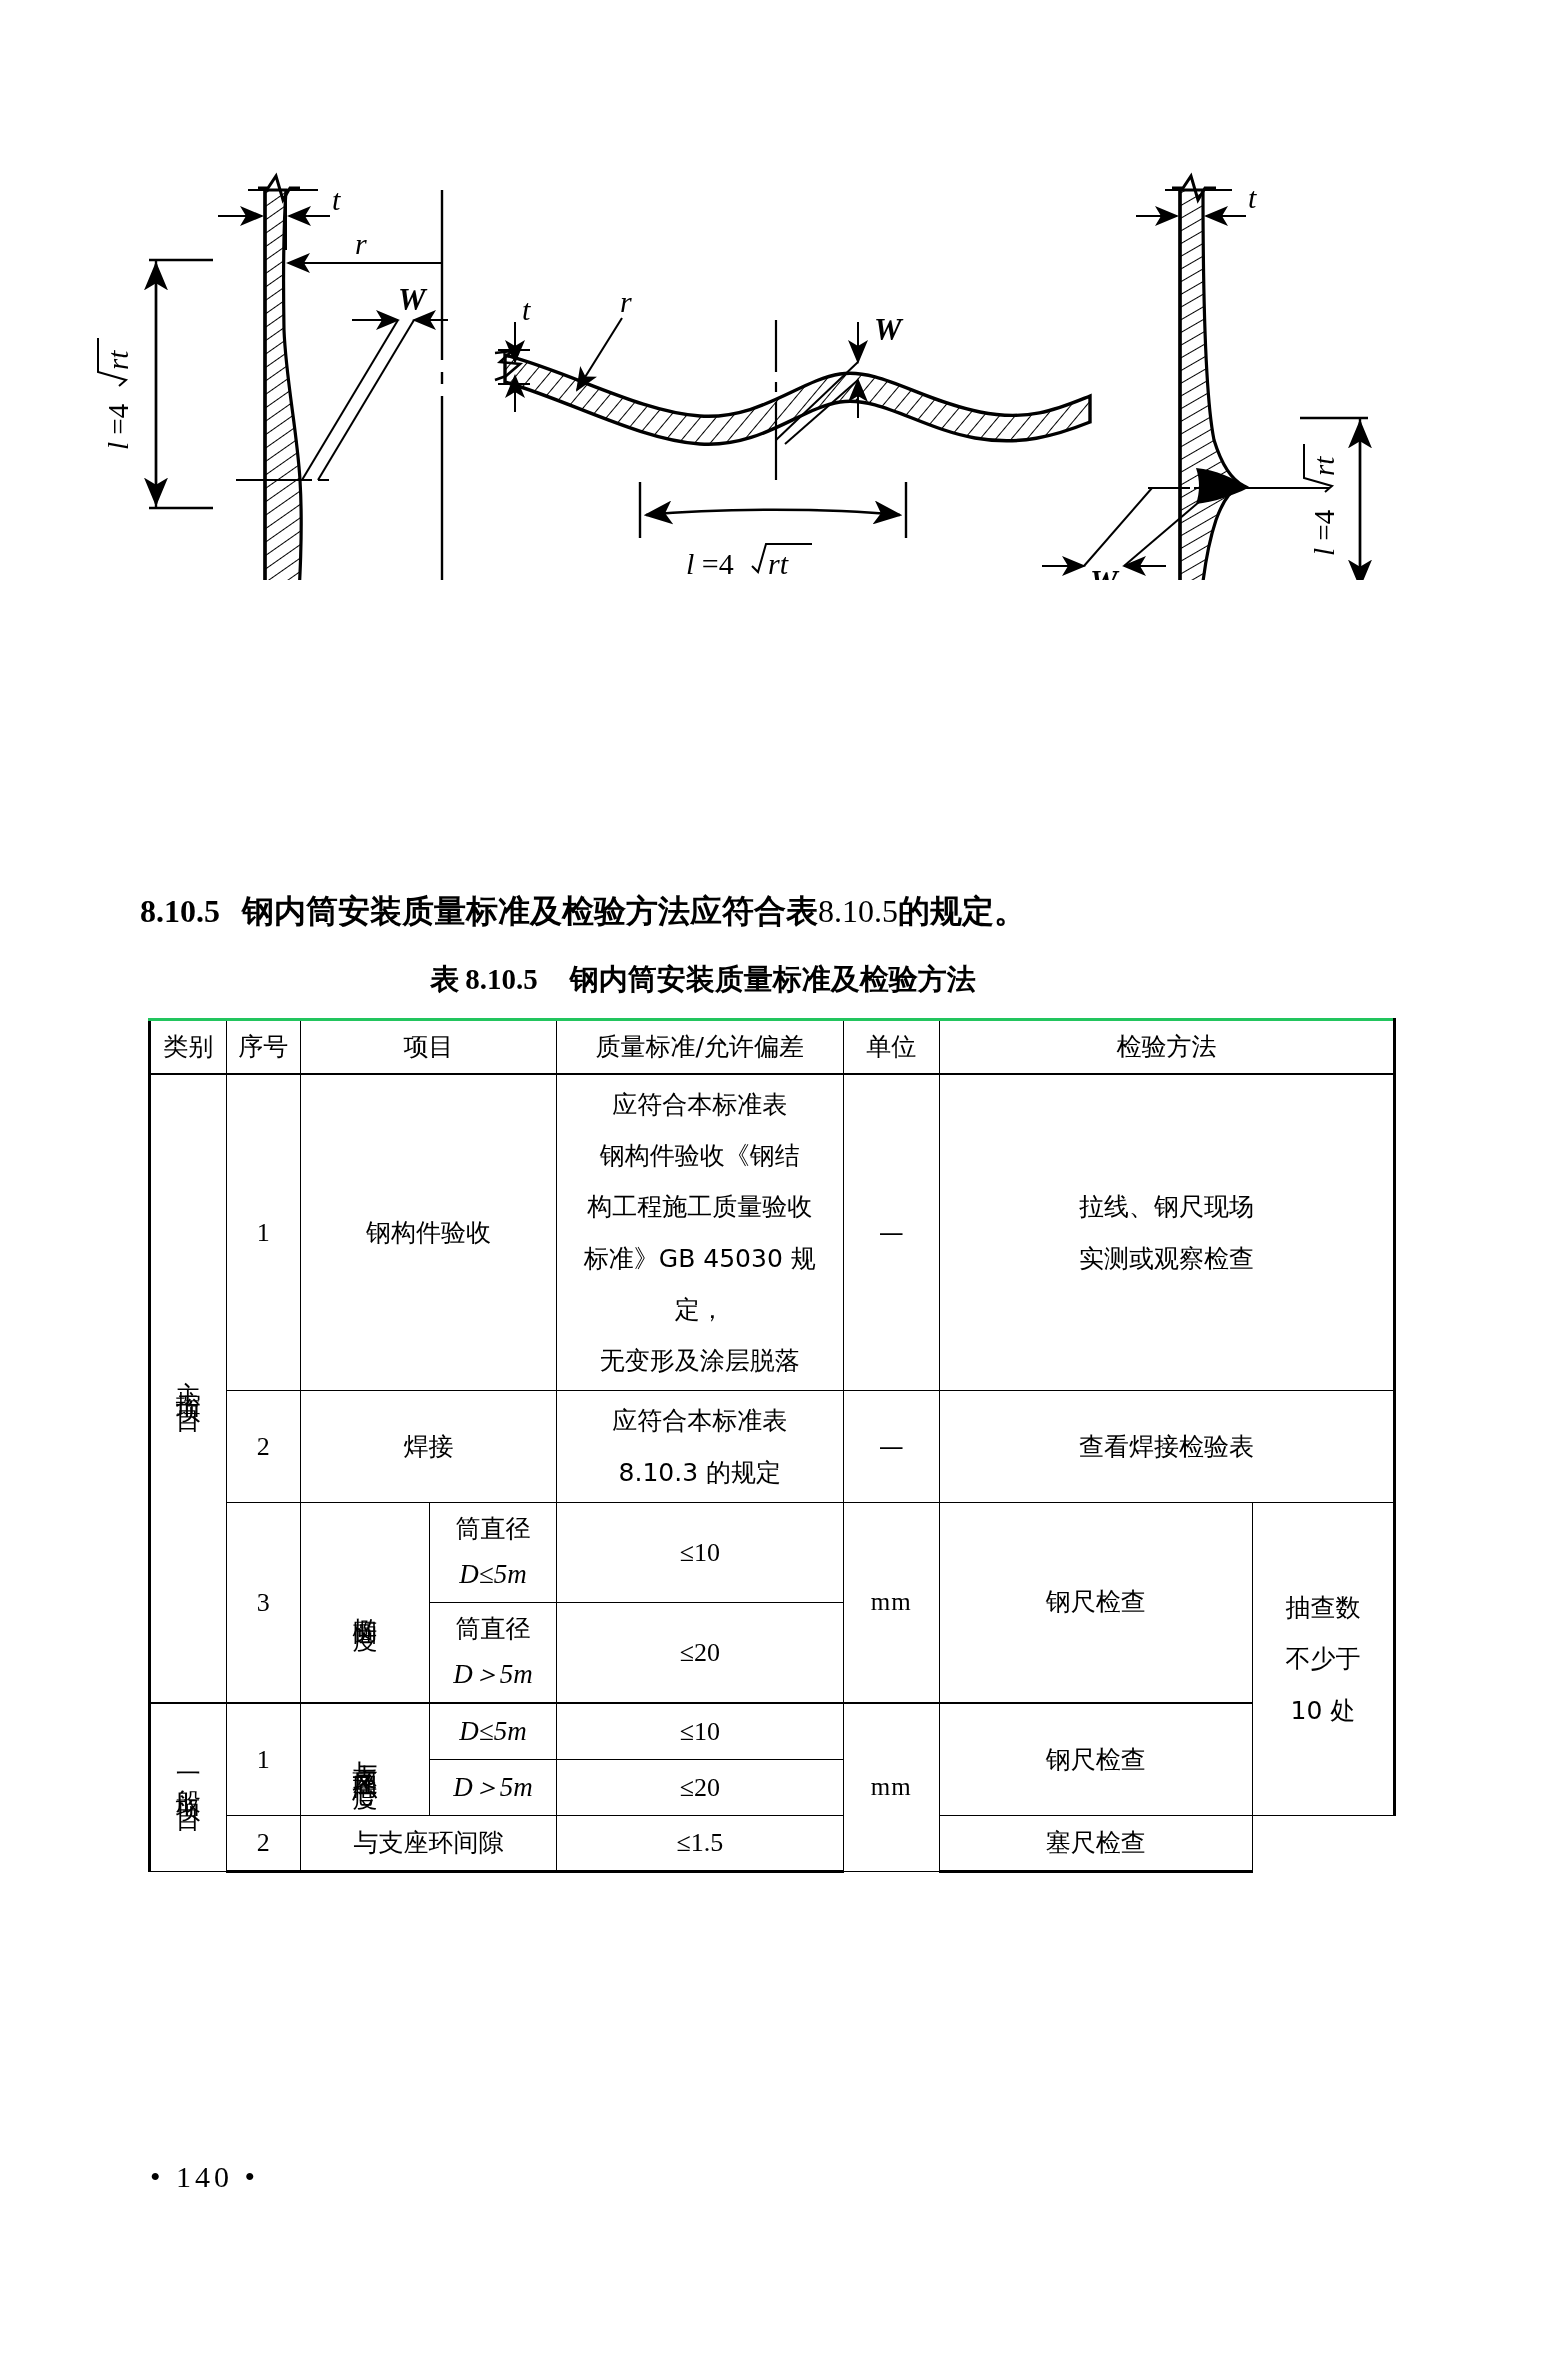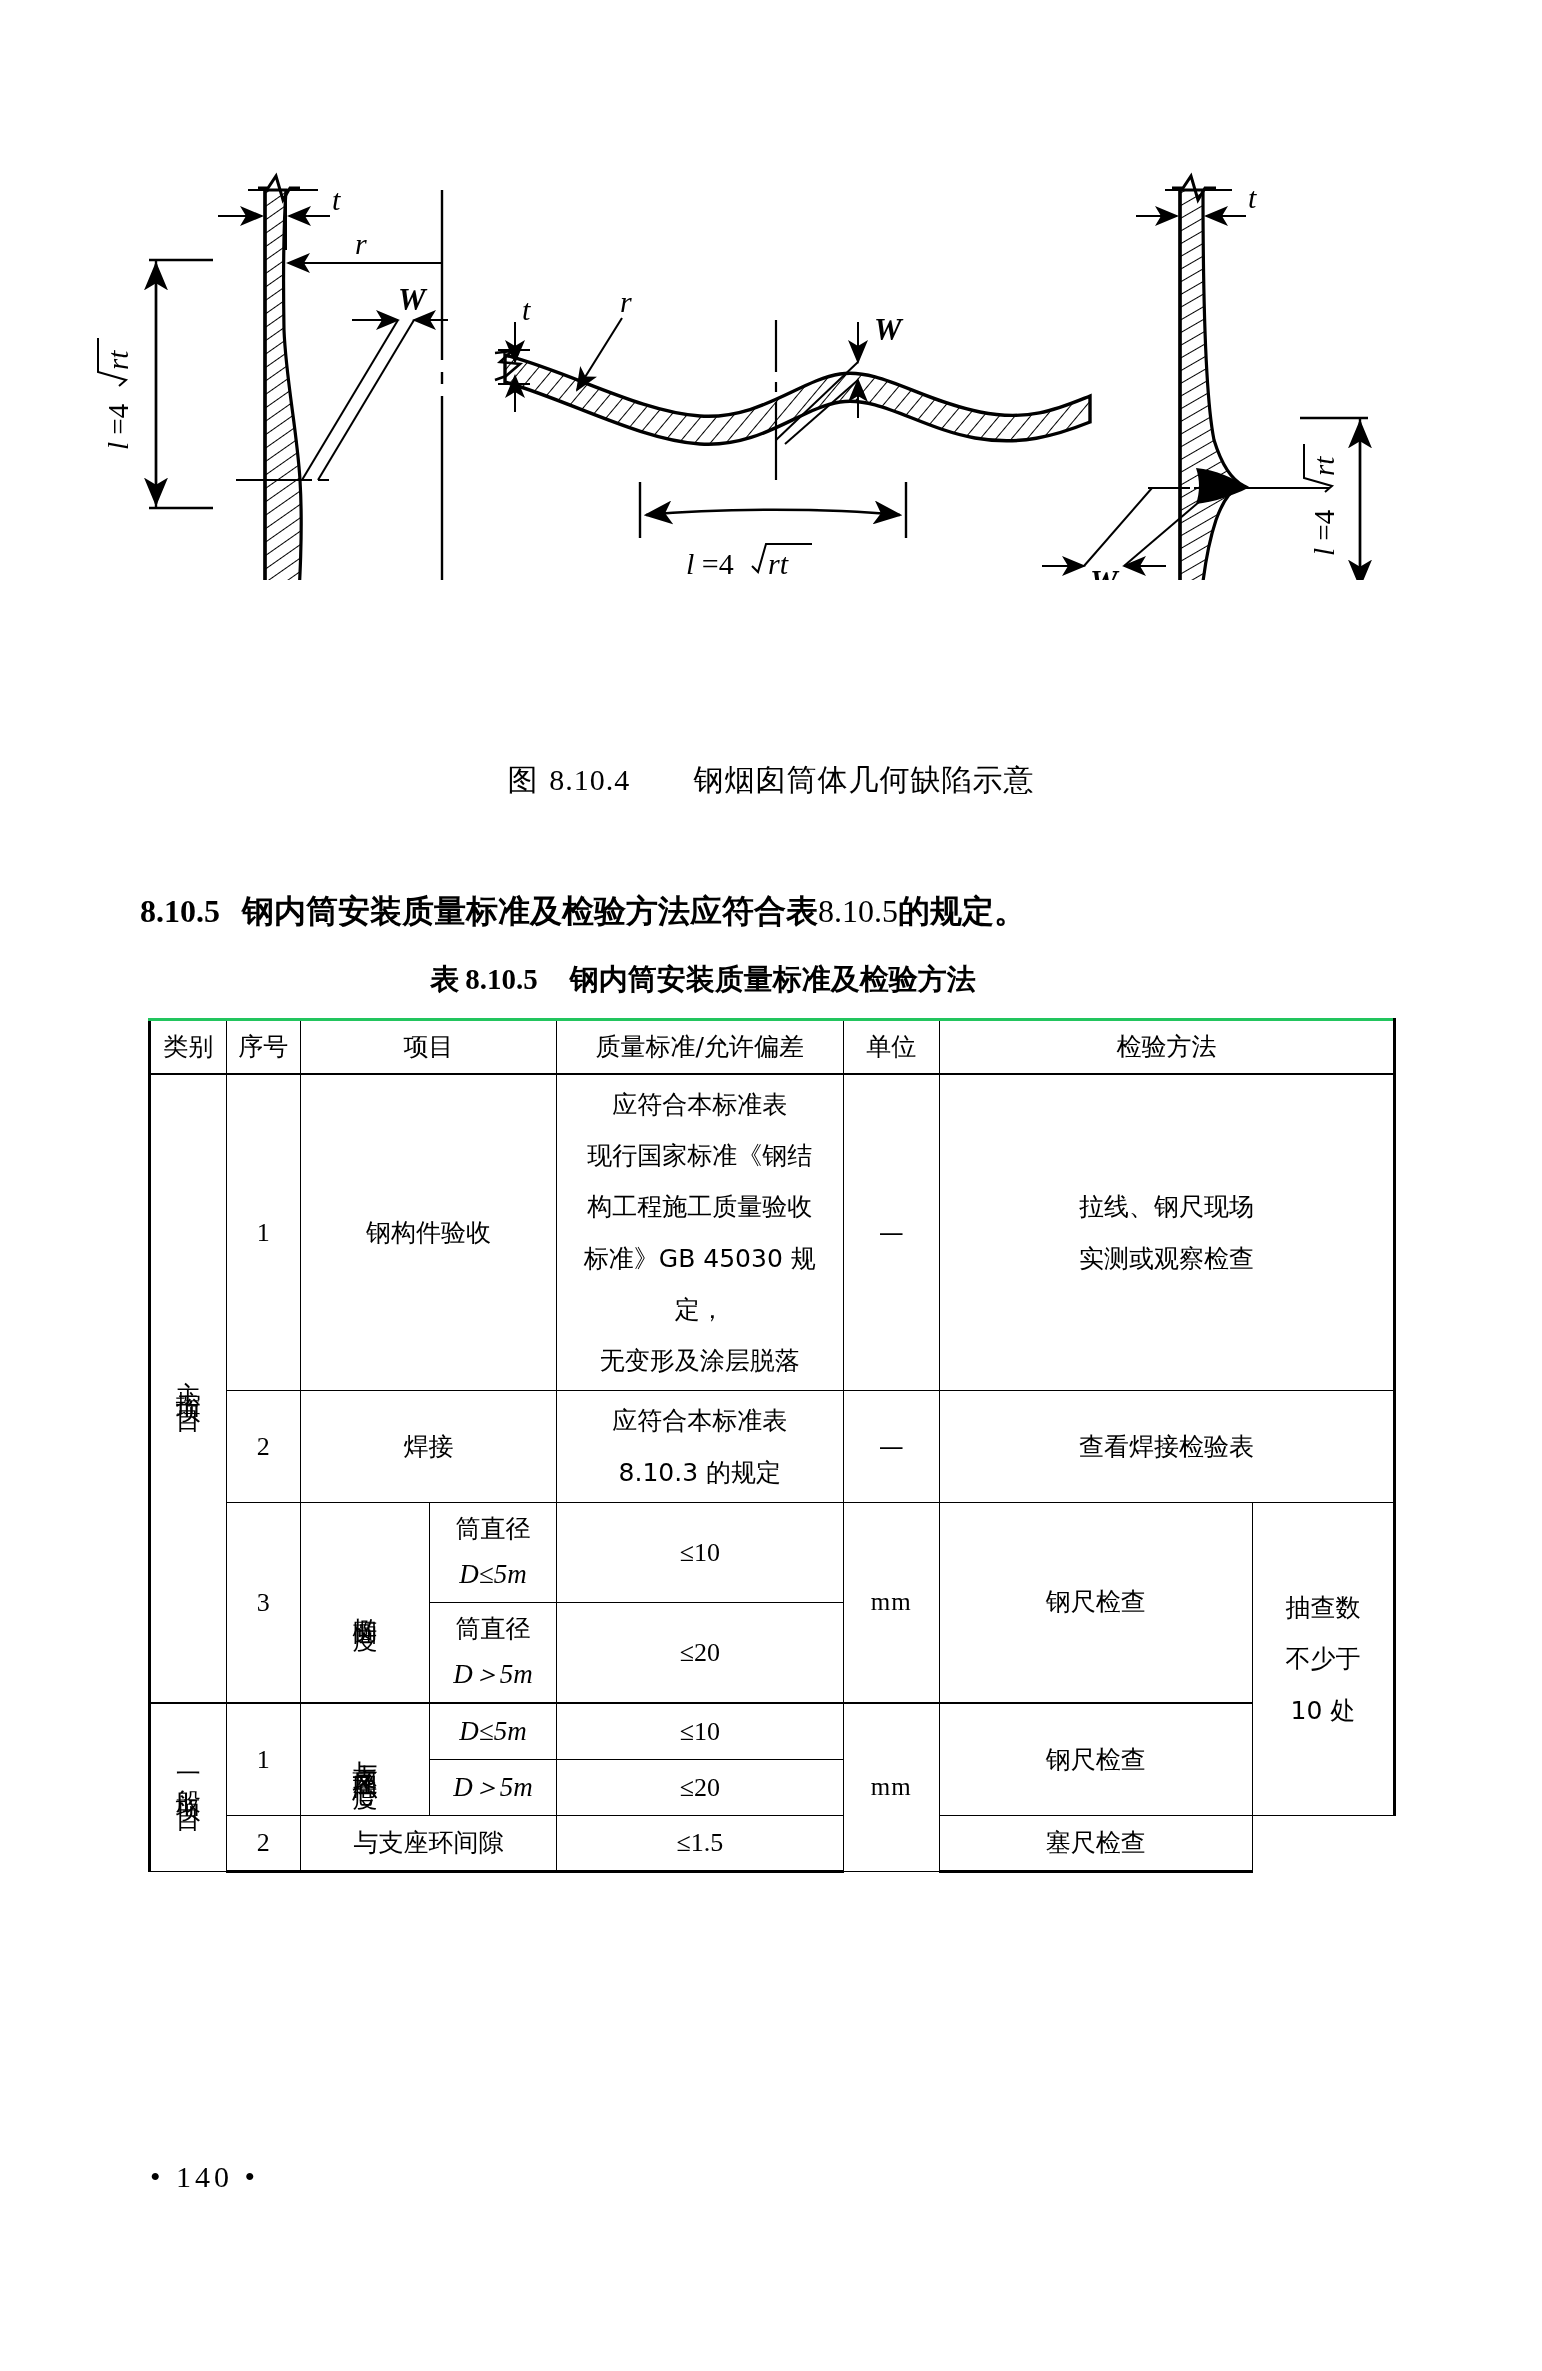--- a/index.html
+++ b/index.html
@@ -314,26 +314,20 @@
           <text x="0" y="0" font-family="Liberation Serif, serif" font-size="29">
             <tspan font-style="italic">l</tspan><tspan> =4</tspan>
           </text>
           <path d="M64,-9 L70,-2 L78,-30 L112,-30" fill="none" stroke="#000" stroke-width="2"></path>
           <text x="80" y="0" font-family="Liberation Serif, serif" font-style="italic" font-size="29">rt</text>
         </g>
       </g>
     </svg>
   </div>
 
-  <div class="fig-caption">
-    <span>图</span>
-    <span class="num">8.10.4</span>
-    &nbsp;&nbsp;&nbsp;&nbsp;
-    <span>钢烟囱筒体几何缺陷示意</span>
-  </div>
 
   <div class="section-heading">
     <span class="sec-num">8.10.5</span><span>钢内筒安装质量标准及检验方法应符合表</span><span class="inline-num">8.10.5</span><span>的规定。</span>
   </div>
 
   <div class="table-title">
     <span>表</span><span class="tnum">8.10.5</span><span class="tgap"></span><span>钢内筒安装质量标准及检验方法</span>
   </div>
 
   <div class="tbl-wrap">
@@ -360,21 +354,21 @@
       </tr>
 
       <tr>
         <td class="outer-l" rowspan="4">
           <span class="vtext">主控项目</span>
         </td>
         <td class="num-serif">1</td>
         <td colspan="2">钢构件验收</td>
         <td>
           <span class="cellline-wide">应符合本标准表</span>
-          <span class="cellline-wide">现行国家标准《钢结</span>
+          <span class="cellline-wide">钢构件验收《钢结</span>
           <span class="cellline-wide">构工程施工质量验收</span>
           <span class="cellline-wide">标准》GB 45030 规定，</span>
           <span class="cellline-wide">无变形及涂层脱落</span>
         </td>
         <td>—</td>
         <td class="outer-r" colspan="2">
           <span class="cellline-wide">拉线、钢尺现场</span>
           <span class="cellline-wide">实测或观察检查</span>
         </td>
       </tr>

